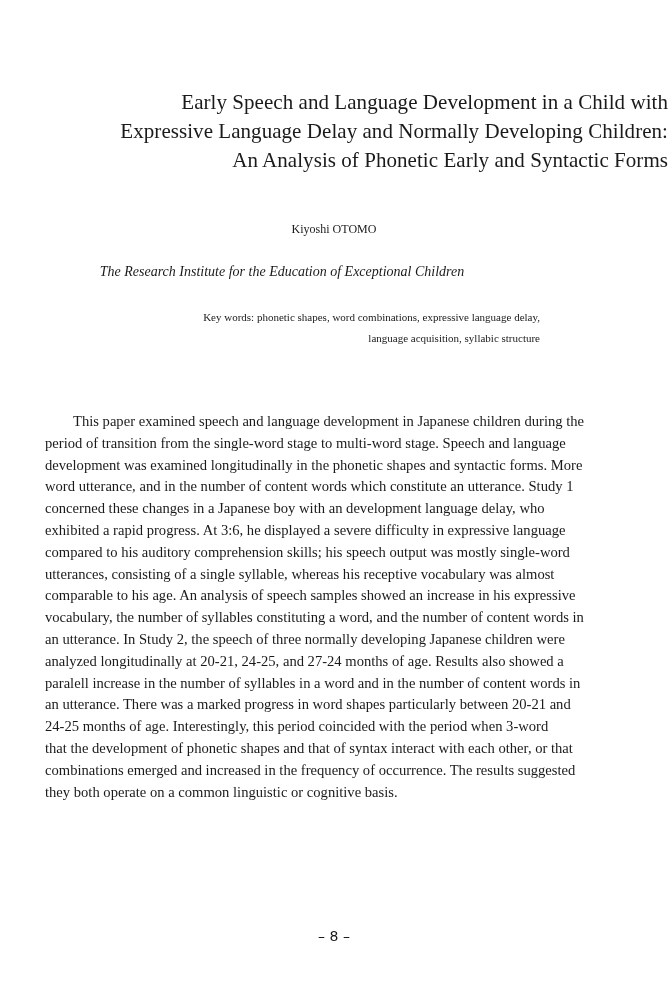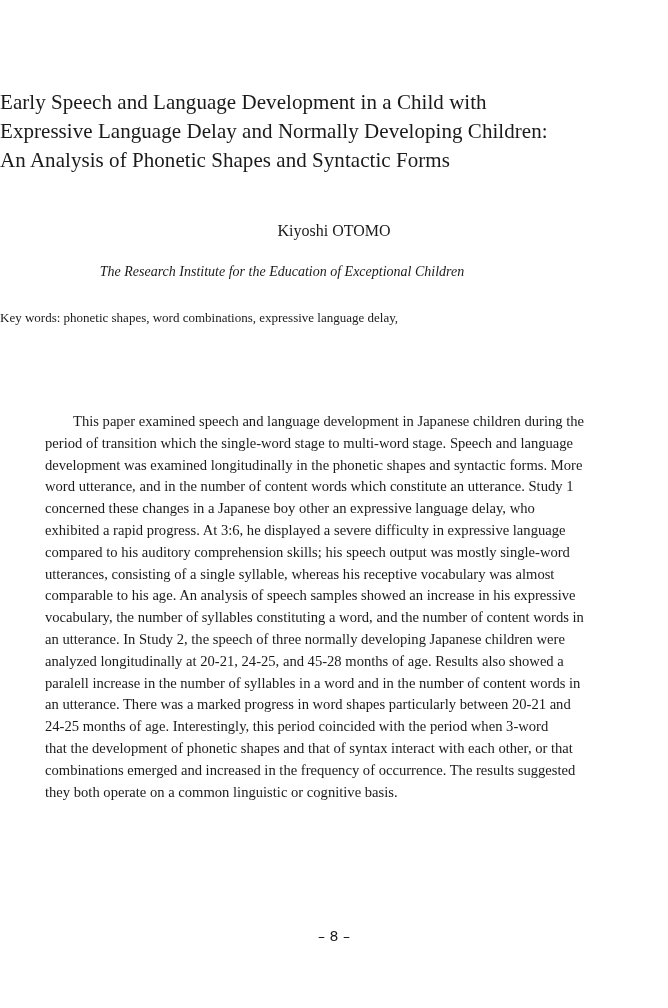--- a/index.html
+++ b/index.html
@@ -13,54 +13,54 @@
       position: relative;
       overflow: hidden;
       color: #1a1a1a;
       font-family: "Liberation Serif", "DejaVu Serif", serif;
     }
     .title {
       position: absolute;
       top: 88px;
       left: 0;
       width: 668px;
-      text-align: left;
+      text-align: right;
       font-size: 21px;
       line-height: 29px;
       margin: 0;
       font-weight: normal;
       letter-spacing: 0.05px;
     }
     .title span { display: block; }
     .author {
       position: absolute;
       top: 222px;
       left: 0;
       width: 668px;
       text-align: center;
-      font-size: 16px;
+      font-size: 12px;
       margin: 0;
     }
     .affiliation {
       position: absolute;
       top: 264px;
       left: 0;
       width: 564px;
       text-align: center;
       font-size: 14px;
       font-style: italic;
       margin: 0;
     }
     .keywords {
       position: absolute;
       top: 307px;
       left: 0;
       width: 540px;
-      text-align: left;
-      font-size: 13px;
+      text-align: right;
+      font-size: 11px;
       line-height: 21px;
       margin: 0;
     }
     .keywords span { display: block; }
     .abstract {
       position: absolute;
       top: 395px;
       left: 29px;
       width: 620px;
       font-size: 14.6px;
@@ -82,44 +82,45 @@
       font-family: "DejaVu Sans", sans-serif;
       margin: 0;
     }
   </style>
 </head>
 <body>
 
 <h1 class="title">
   <span>Early Speech and Language Development in a Child with</span>
   <span>Expressive Language Delay and Normally Developing Children:</span>
-  <span>An Analysis of Phonetic Shapes and Syntactic Forms</span>
+  <span>An Analysis of Phonetic Early and Syntactic Forms</span>
 </h1>
 
 <p class="author">Kiyoshi OTOMO</p>
 
 <p class="affiliation">The Research Institute for the Education of Exceptional Children</p>
 
 <p class="keywords">
   <span>Key words: phonetic shapes, word combinations, expressive language delay,</span>
+  <span>language acquisition, syllabic structure</span>
 </p>
 
 <p class="abstract">
   <span class="line indent">This paper examined speech and language development in Japanese children during the</span>
-  <span class="line">period of transition which the single-word stage to multi-word stage.  Speech and language</span>
+  <span class="line">period of transition from the single-word stage to multi-word stage.  Speech and language</span>
   <span class="line">development was examined longitudinally in the phonetic shapes and syntactic forms.  More</span>
   <span class="line">word utterance, and in the number of content words which constitute an utterance.  Study 1</span>
-  <span class="line">concerned these changes in a Japanese boy other an expressive language delay, who</span>
+  <span class="line">concerned these changes in a Japanese boy with an development language delay, who</span>
   <span class="line">exhibited a rapid progress.  At 3:6, he displayed a severe difficulty in expressive language</span>
   <span class="line">compared to his auditory comprehension skills; his speech output was mostly single-word</span>
   <span class="line">utterances, consisting of a single syllable, whereas his receptive vocabulary was almost</span>
   <span class="line">comparable to his age.  An analysis of speech samples showed an increase in his expressive</span>
   <span class="line">vocabulary, the number of syllables constituting a word, and the number of content words in</span>
   <span class="line">an utterance.  In Study 2, the speech of three normally developing Japanese children were</span>
-  <span class="line">analyzed longitudinally at 20-21, 24-25, and 45-28 months of age.  Results also showed a</span>
+  <span class="line">analyzed longitudinally at 20-21, 24-25, and 27-24 months of age.  Results also showed a</span>
   <span class="line">paralell increase in the number of syllables in a word and in the number of content words in</span>
   <span class="line">an utterance.  There was a marked progress in word shapes particularly between 20-21 and</span>
   <span class="line">24-25 months of age.  Interestingly, this period coincided with the period when 3-word</span>
   <span class="line">that the development of phonetic shapes and that of syntax interact with each other, or that</span>
   <span class="line">combinations emerged and increased in the frequency of occurrence.  The results suggested</span>
   <span class="line">they both operate on a common linguistic or cognitive basis.</span>
 </p>
 
 <p class="page-number">– 8 –</p>
 

